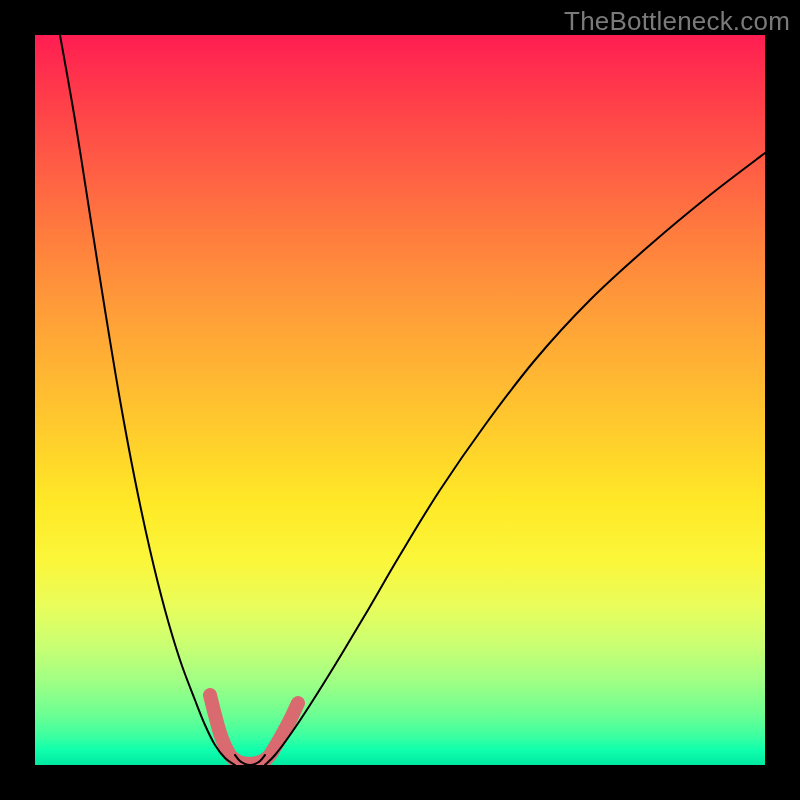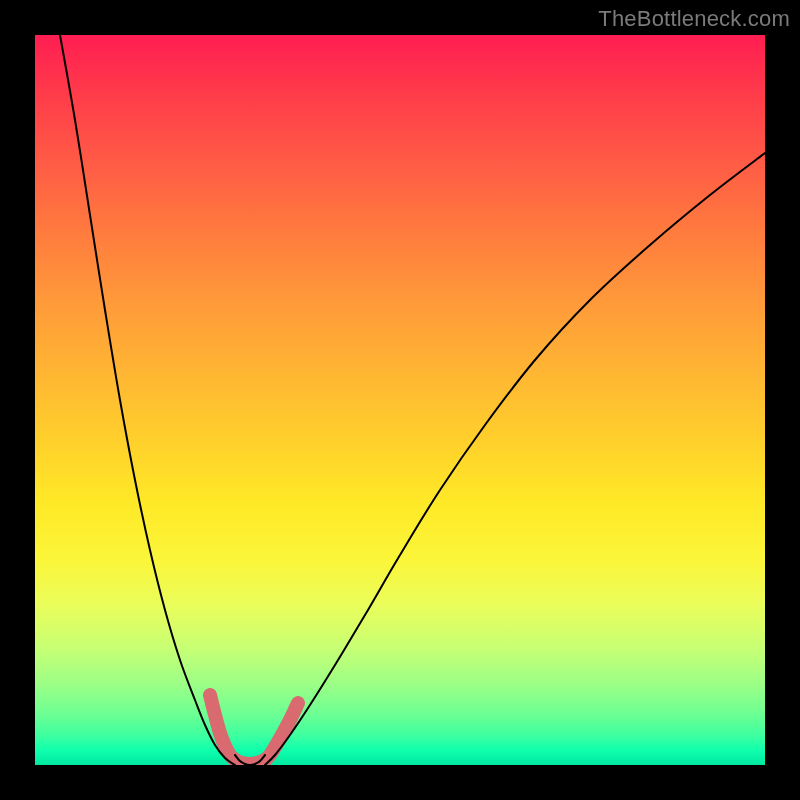--- a/index.html
+++ b/index.html
@@ -51,21 +51,21 @@
       #3dffa0 96%,
       #0fffad 98%,
       #00e8a0 100%
     );
   }
   .watermark {
     position: absolute;
     top: 6px;
     right: 10px;
     color: #7a7a7a;
-    font-size: 22px;
+    font-size: 26px;
     font-weight: 500;
     letter-spacing: 0.2px;
   }
   svg.curves {
     position: absolute;
     left: 0;
     top: 0;
     width: 730px;
     height: 730px;
     overflow: visible;

